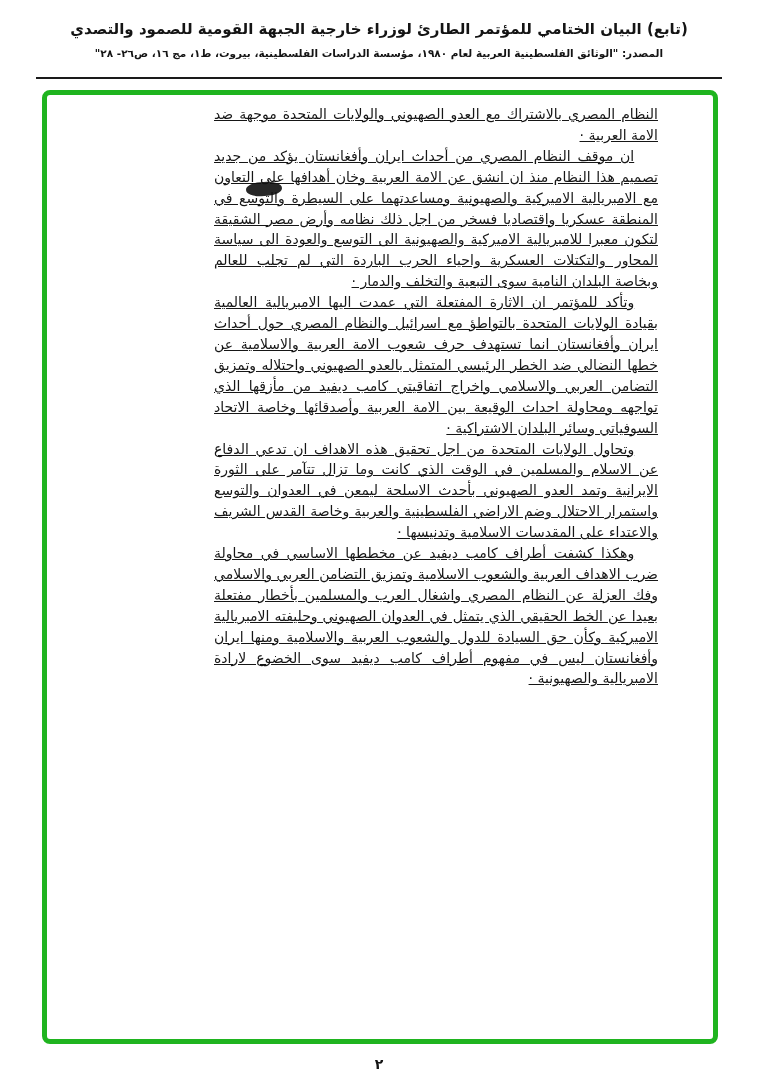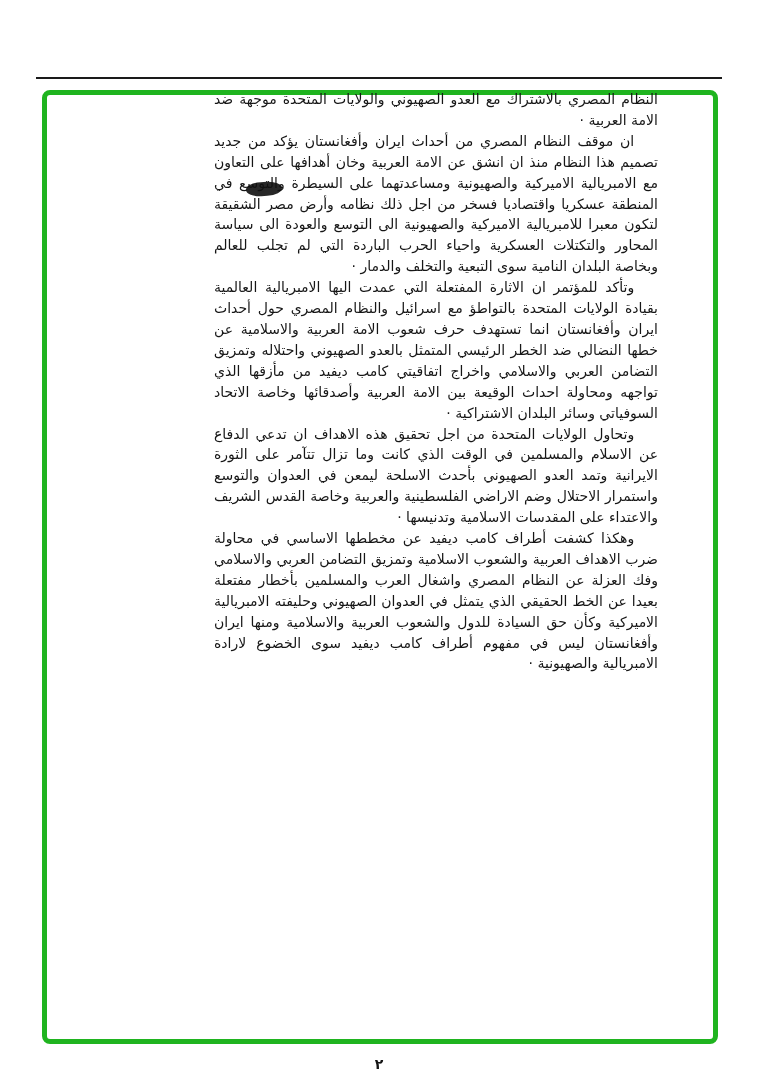--- a/index.html
+++ b/index.html
@@ -9,36 +9,40 @@
   }
   .header{position:absolute;top:20px;left:0;width:100%;text-align:center;direction:rtl;}
   .title{font-size:15px;font-weight:bold;}
   .source{font-size:10.5px;font-weight:bold;margin-top:9px;}
   .divider{position:absolute;top:77px;left:36px;width:686px;height:2px;background:#1a1a1a;}
   .green-frame{
     position:absolute;left:42px;top:90px;width:666px;height:944px;
     border:5px solid #1fb41f;border-radius:8px;background:transparent;box-sizing:content-box;
   }
   .body-text{
-    position:absolute;top:89px;right:100px;width:444px;direction:rtl;text-align:justify;
-    font-size:14px;line-height:20.9px;color:#161616;
+    position:absolute;top:104px;right:100px;width:444px;direction:rtl;text-align:justify;
+    font-size:14px;line-height:20.9px;color:#161616;text-decoration:underline;
   }
   .body-text p{margin:0;text-indent:1.7em;}
   .body-text p.no-indent{text-indent:0;}
   .page-number{position:absolute;top:1056px;left:0;width:100%;text-align:center;font-size:14px;font-weight:bold;direction:rtl;}
   .ink-smudge{
     position:absolute;left:246px;top:182px;width:36px;height:14px;background:#101010;
     border-radius:50% / 60%;transform:rotate(-3deg);opacity:.9;
   }
 </style>
 </head>
 <body>
 
 <div class="page">
 
+  <div class="header">
+    <div class="title">(تابع) البيان الختامي للمؤتمر الطارئ لوزراء خارجية الجبهة القومية للصمود والتصدي</div>
+    <div class="source">المصدر: "الوثائق الفلسطينية العربية لعام ١٩٨٠، مؤسسة الدراسات الفلسطينية، بيروت، ط١، مج ١٦، ص٢٦- ٢٨"</div>
+  </div>
 
   <div class="divider"></div>
 
   <div class="green-frame"></div>
 
   <div class="body-text">
     <p class="no-indent">النظام المصري بالاشتراك مع العدو الصهيوني والولايات المتحدة موجهة ضد الامة العربية ·</p>
     <p>ان موقف النظام المصري من أحداث ايران وأفغانستان يؤكد من جديد تصميم هذا النظام منذ ان انشق عن الامة العربية وخان أهدافها على التعاون مع الامبريالية الاميركية والصهيونية ومساعدتهما على السيطرة والتوسع في المنطقة عسكريا واقتصاديا فسخر من اجل ذلك نظامه وأرض مصر الشقيقة لتكون معبرا للامبريالية الاميركية والصهيونية الى التوسع والعودة الى سياسة المحاور والتكتلات العسكرية واحياء الحرب الباردة التي لم تجلب للعالم وبخاصة البلدان النامية سوى التبعية والتخلف والدمار ·</p>
     <p>وتأكد للمؤتمر ان الاثارة المفتعلة التي عمدت اليها الامبريالية العالمية بقيادة الولايات المتحدة بالتواطؤ مع اسرائيل والنظام المصري حول أحداث ايران وأفغانستان انما تستهدف حرف شعوب الامة العربية والاسلامية عن خطها النضالي ضد الخطر الرئيسي المتمثل بالعدو الصهيوني واحتلاله وتمزيق التضامن العربي والاسلامي واخراج اتفاقيتي كامب ديفيد من مأزقها الذي تواجهه ومحاولة احداث الوقيعة بين الامة العربية وأصدقائها وخاصة الاتحاد السوفياتي وسائر البلدان الاشتراكية ·</p>
     <p>وتحاول الولايات المتحدة من اجل تحقيق هذه الاهداف ان تدعي الدفاع عن الاسلام والمسلمين في الوقت الذي كانت وما تزال تتآمر على الثورة الايرانية وتمد العدو الصهيوني بأحدث الاسلحة ليمعن في العدوان والتوسع واستمرار الاحتلال وضم الاراضي الفلسطينية والعربية وخاصة القدس الشريف والاعتداء على المقدسات الاسلامية وتدنيسها ·</p>

